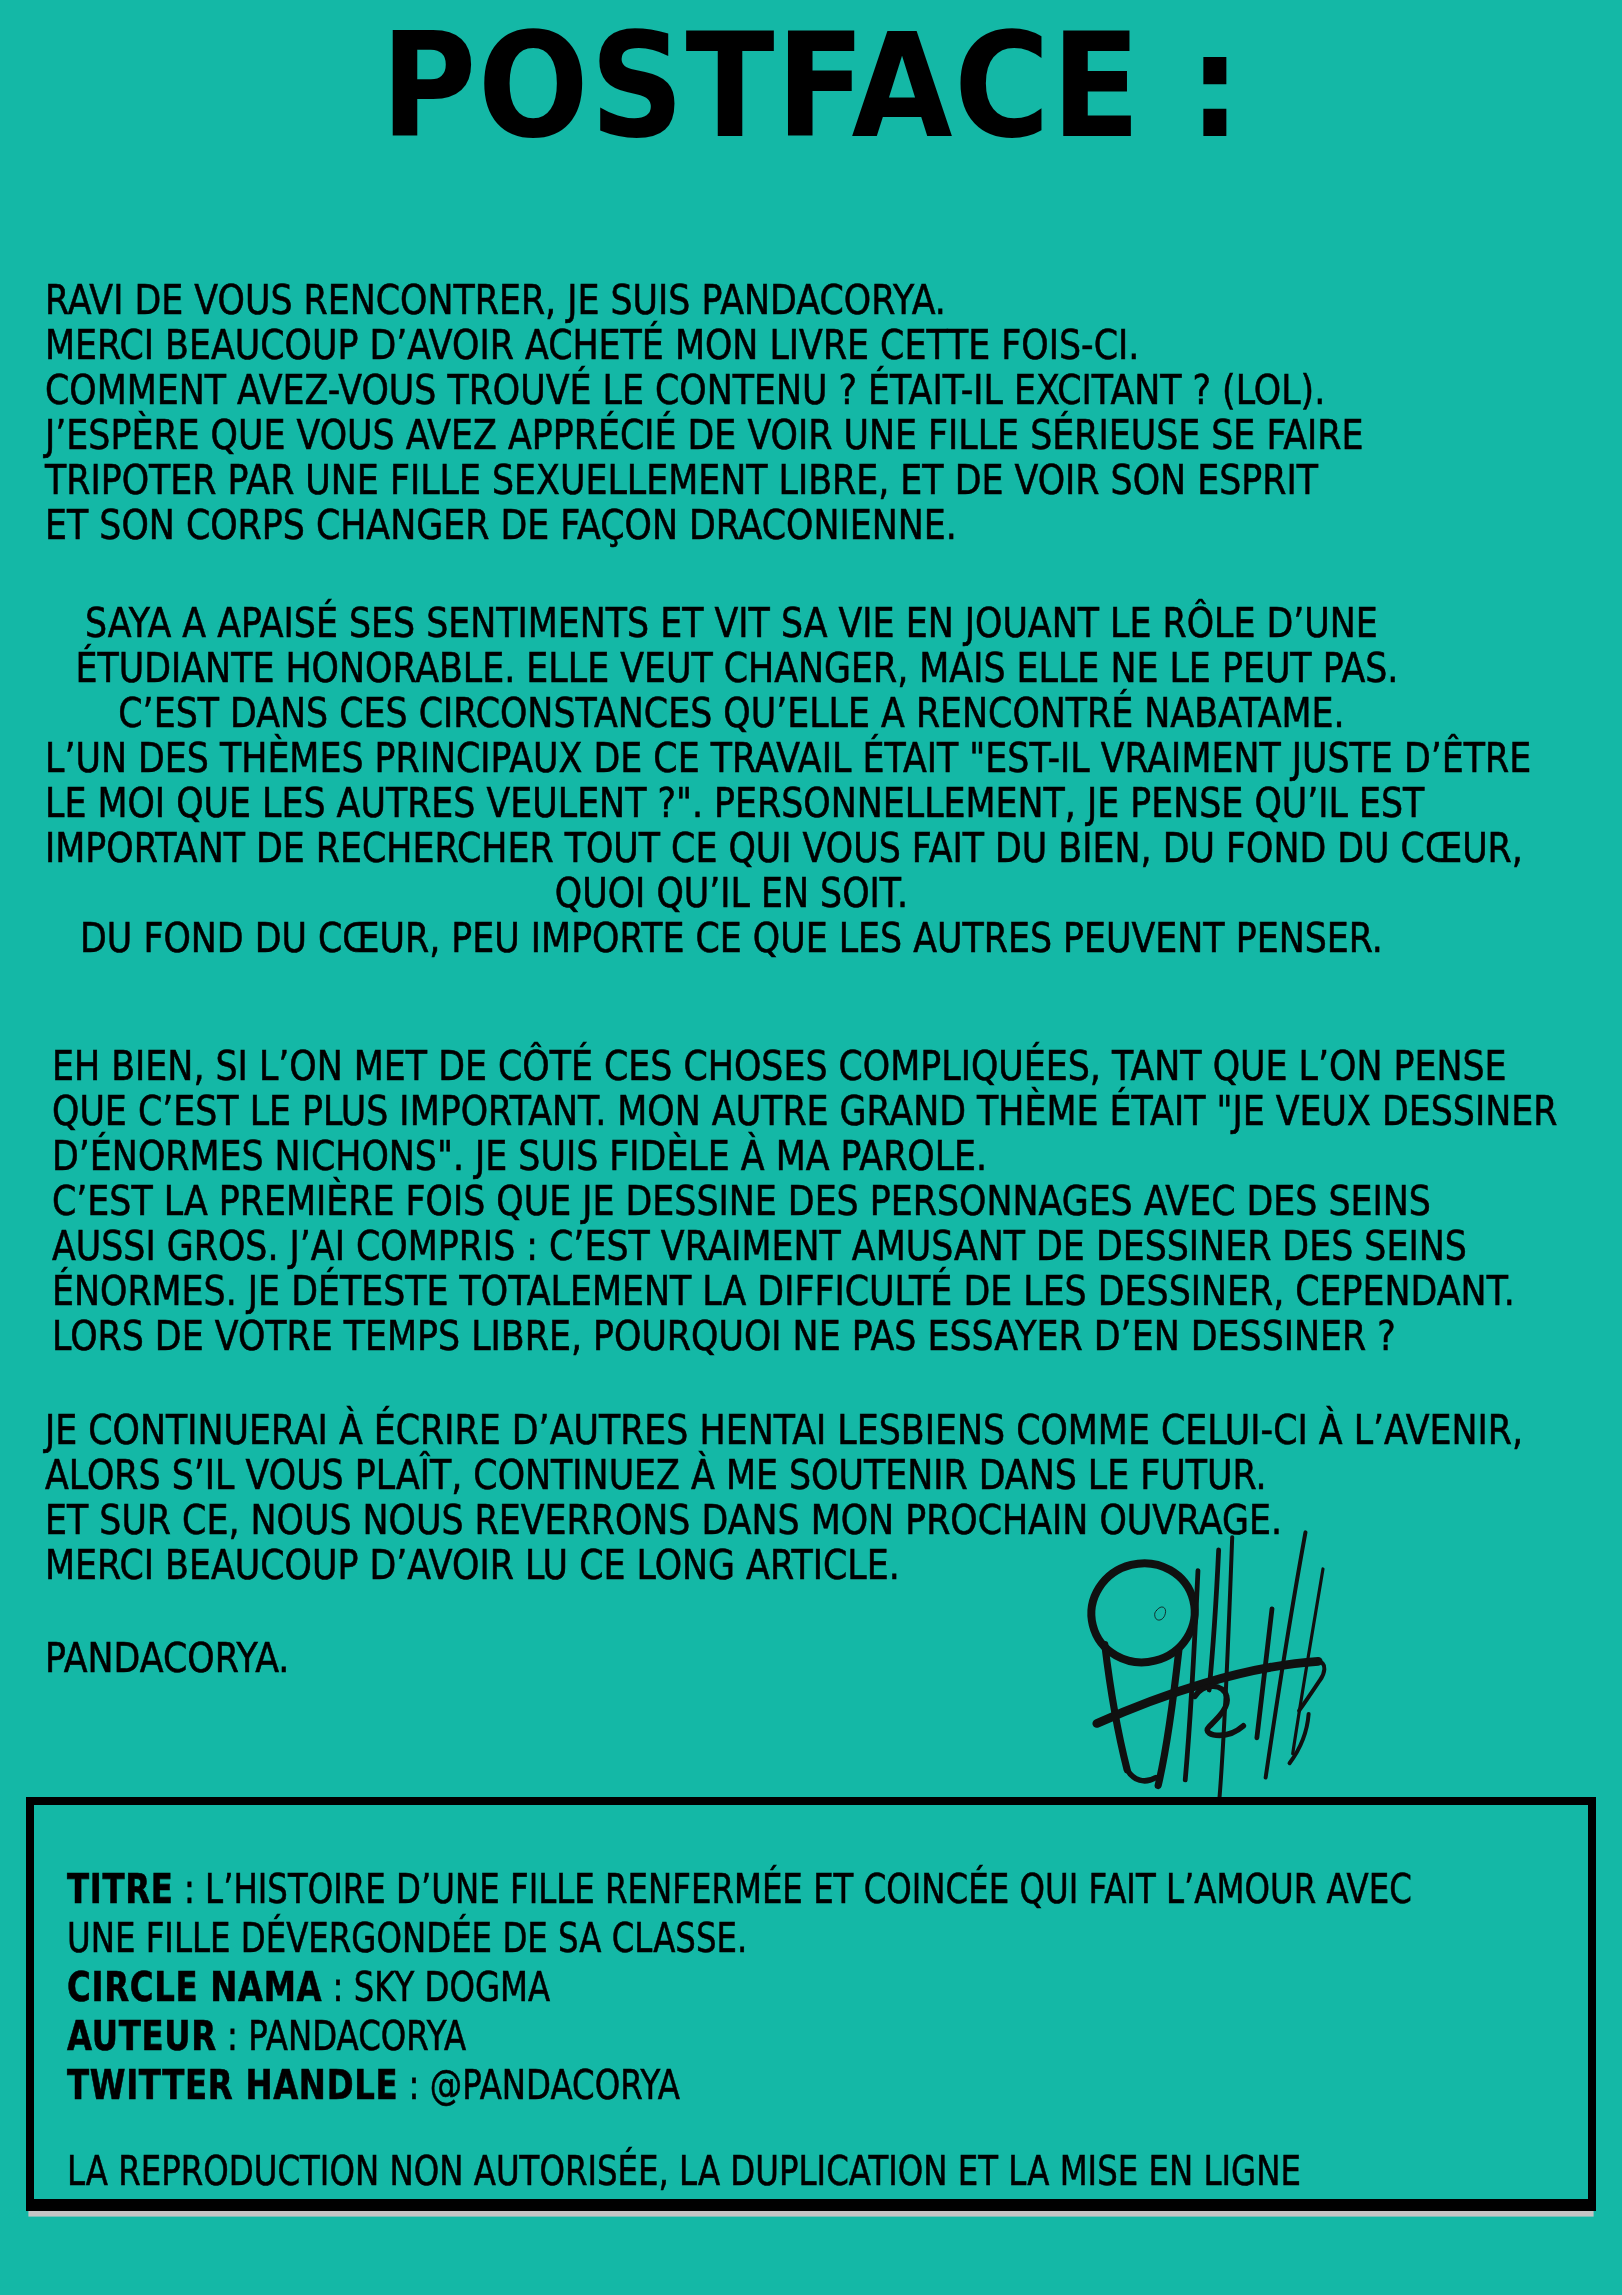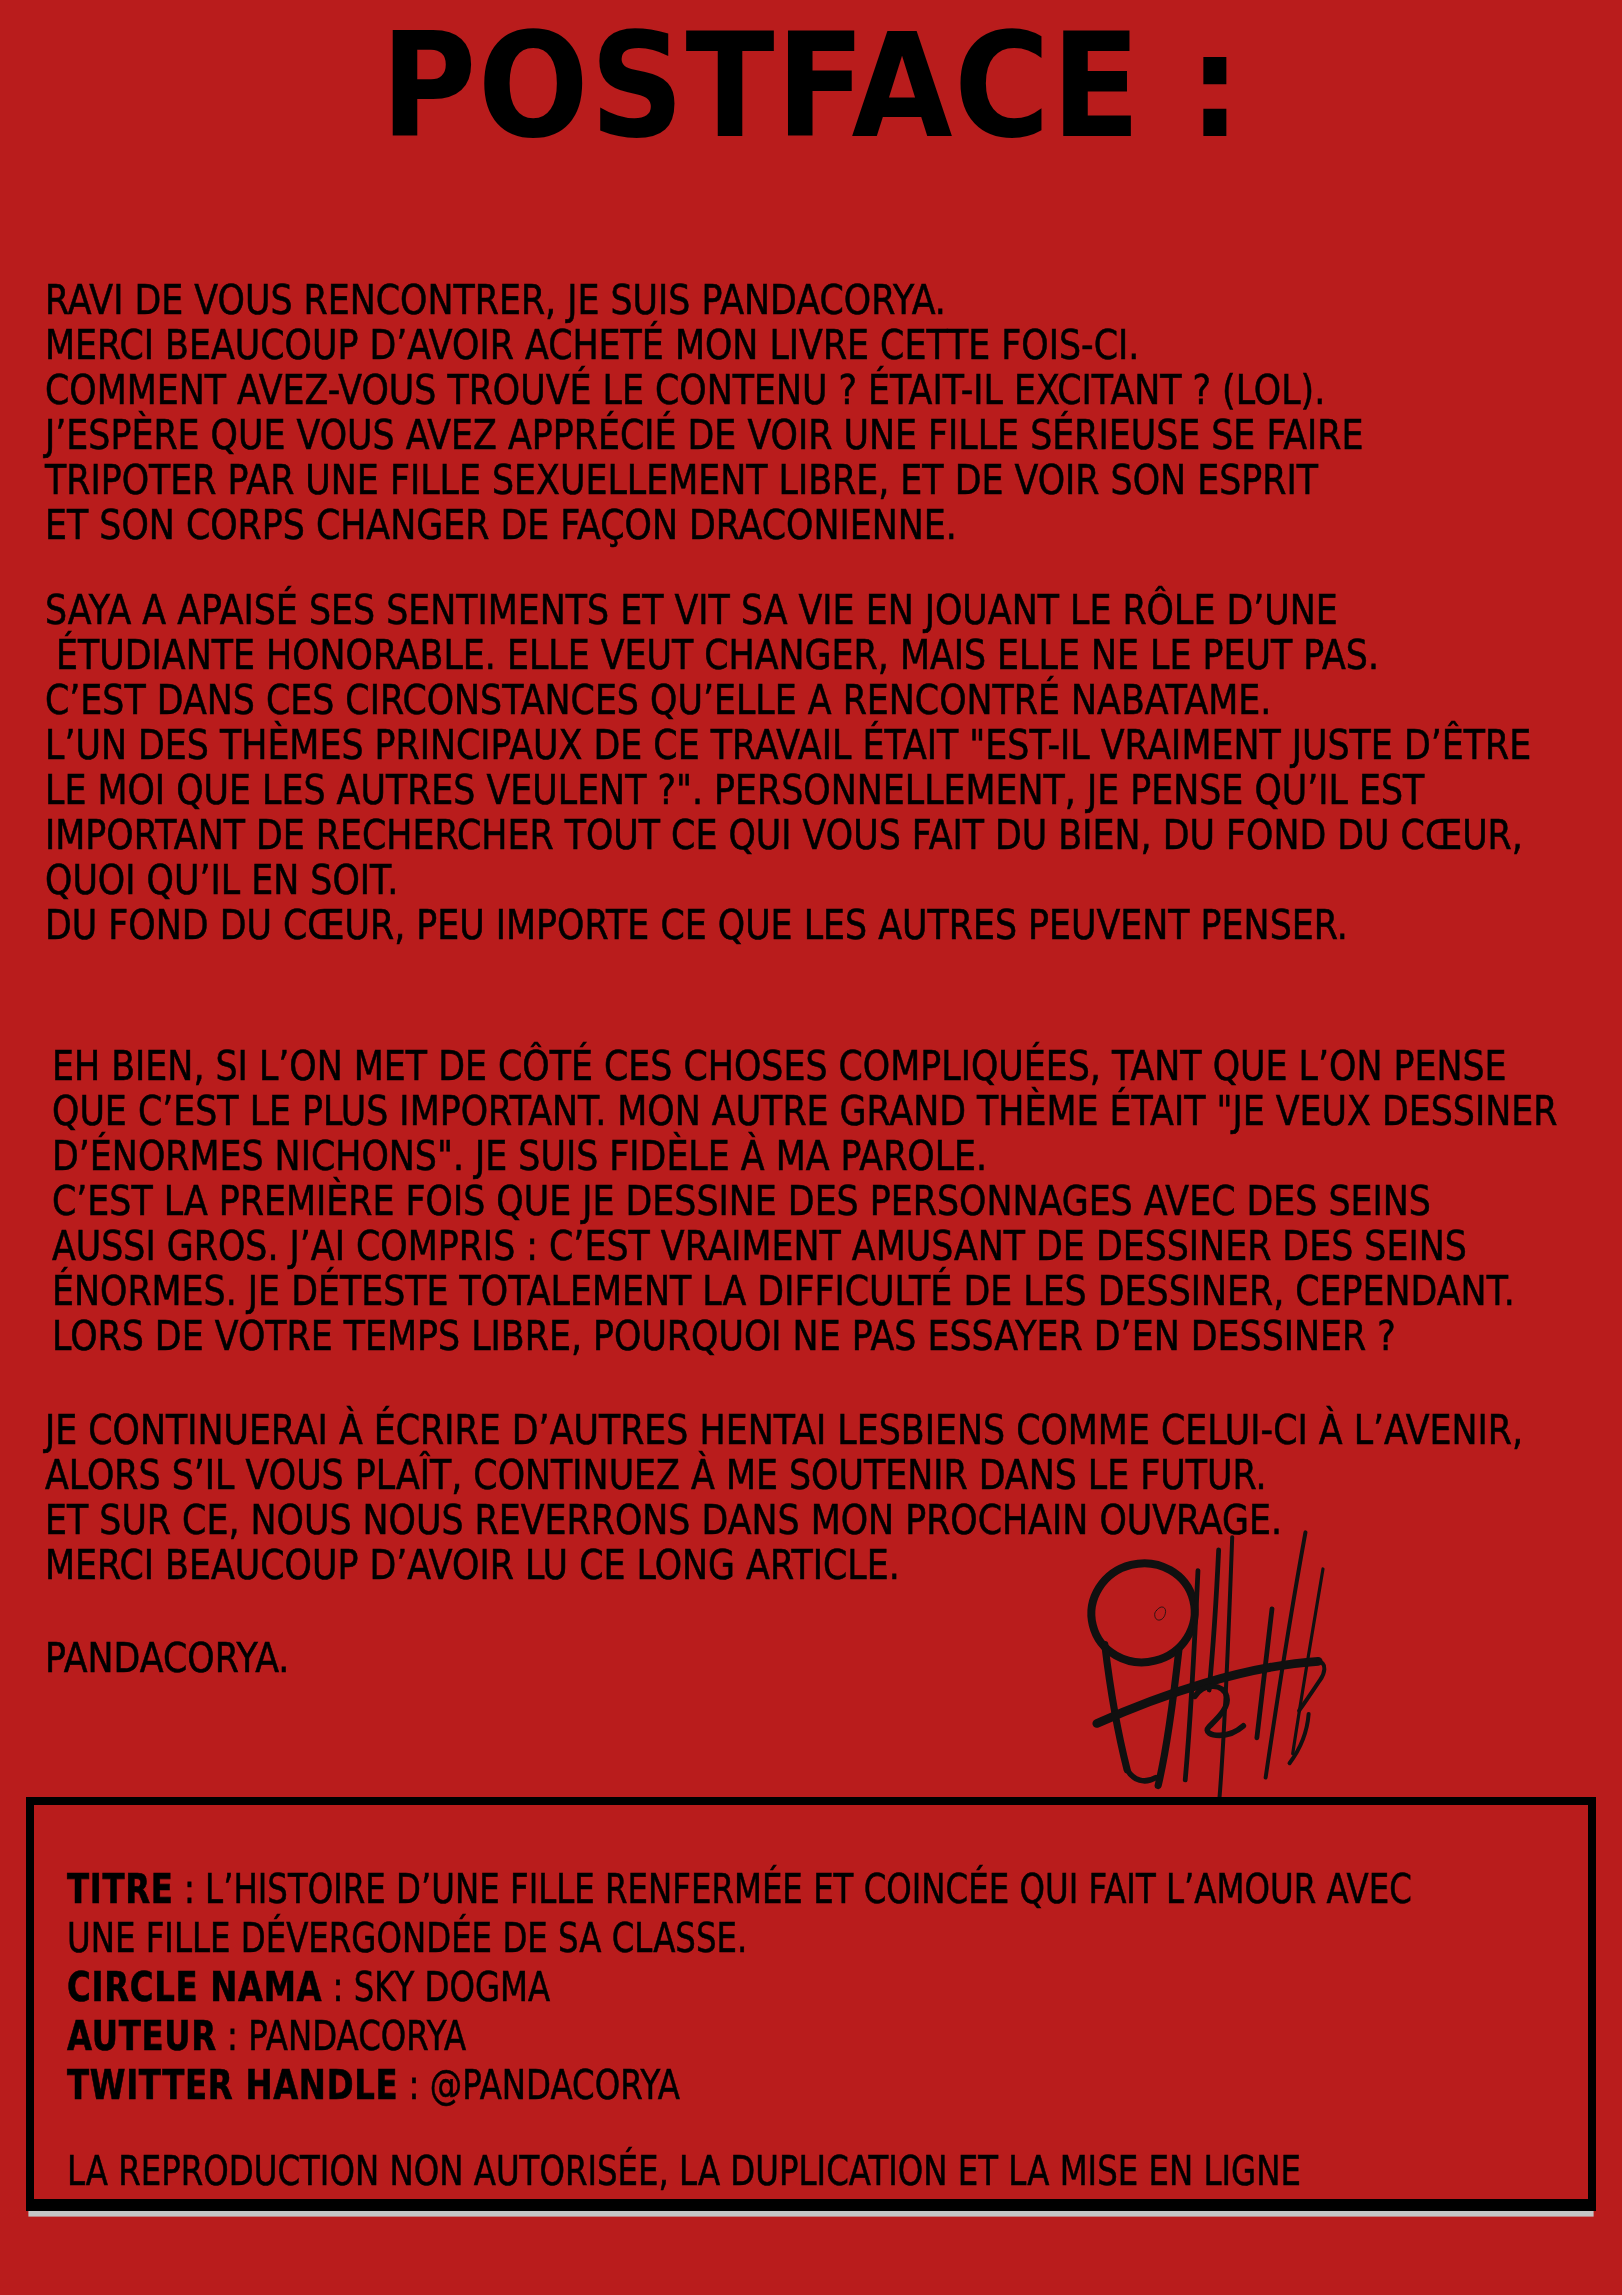--- a/index.html
+++ b/index.html
@@ -1,19 +1,19 @@
 <!DOCTYPE html>
 <html style="font-size:12.8px"><head>
 <meta charset="utf-8">
 <style>
   html,body{margin:0;padding:0;background:#ffffff;}
   .page{
     position:relative;
     width:1623px;height:2295px;
-    background:#b91c1c;
+    background:#14b8a6;
     overflow:hidden;
     color:#000;
     font-family:"DejaVu Sans","Liberation Sans",sans-serif;
   }
   .title{
     position:absolute;
     top:12.8px;left:0;width:100%;
     margin:0;
     text-align:center;
     font-size:145px;
@@ -28,21 +28,21 @@
   .line{
     white-space:pre;
     font-size:40px;
     line-height:45px;
     font-weight:400;
     -webkit-text-stroke:0.6px #000;
     transform:scaleX(0.87);
     transform-origin:0 0;
   }
   .p1{top:278px;}
-  .p2{top:588px;}
+  .p2{top:601px;text-align:center;}
   .p3{top:1044px;margin-left:7px;}
   .p4{top:1408px;}
   .signoff{position:absolute;left:45px;top:1636px;}
   .signature{position:absolute;left:1065px;top:1513px;width:293px;height:311px;}
   .signature path,.signature ellipse{stroke:#101010;fill:none;stroke-linecap:round;}
   .colophon{
     position:absolute;
     left:26px;top:1797px;
     width:1570px;height:414px;
     box-sizing:border-box;

